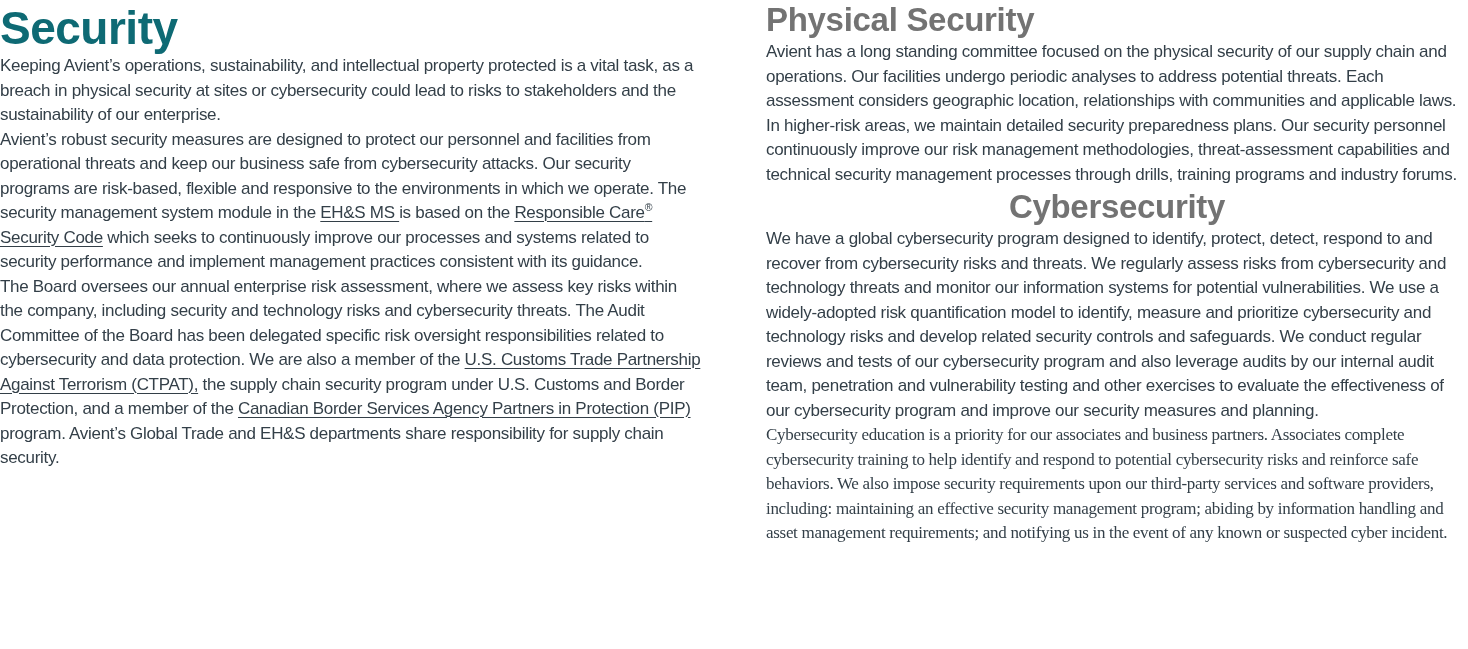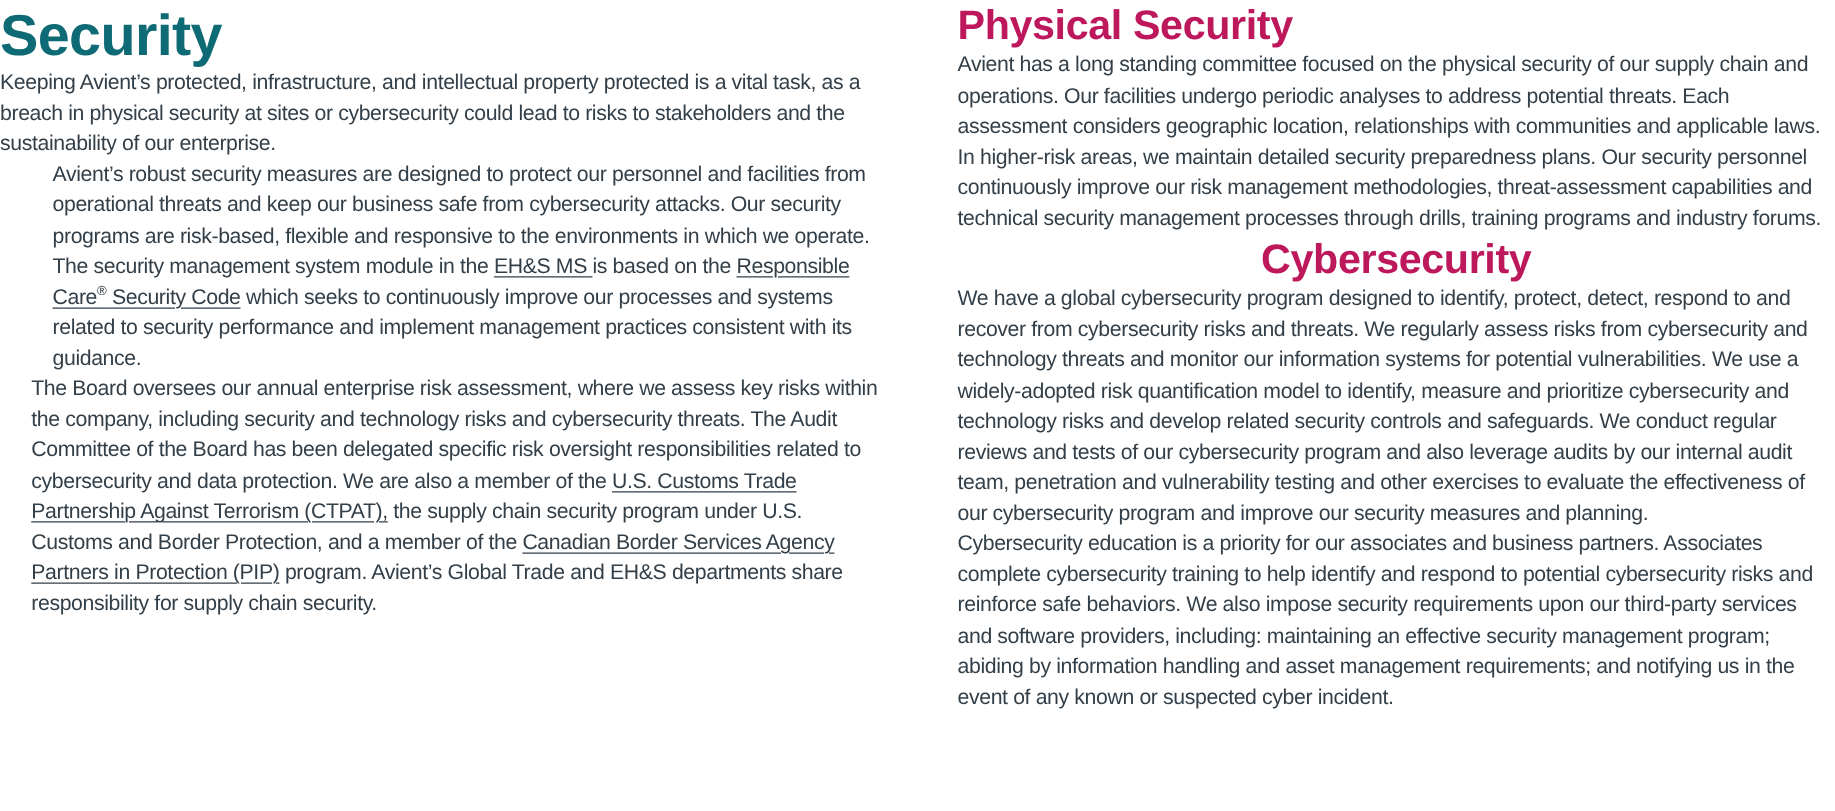--- a/index.html
+++ b/index.html
@@ -31,43 +31,43 @@
     font-weight: 700;
     letter-spacing: -0.5px;
     color: #0E6A74;
   }
   h2.section-heading {
     margin: 0;
     font-size: 33px;
     line-height: 40px;
     font-weight: 700;
     letter-spacing: -0.3px;
-    color: #be185d;
+    color: #737373;
   }
   p.body-text {
     margin: 0;
     font-size: 17px;
     line-height: 24.5px;
     letter-spacing: -0.3px;
     font-weight: 400;
     color: #333F48;
   }
 
   
   .intro-para          { margin-top: 33px; }
   .governance-heading  { margin-top: 31px; }
-  .governance-p1       { margin-top: 13px; padding-left: 42px; }
-  .governance-p2       { margin-top: 24px; padding-left: 25px; }
+  .governance-p1       { margin-top: 13px; }
+  .governance-p2       { margin-top: 24px; }
 
   
   .phys-heading        { margin-top: 6px; }
   .phys-para           { margin-top: 11px; }
   .cyber-heading       { margin-top: 16px; text-align: center; }
   .cyber-p1            { margin-top: 7px; }
-  .cyber-p2            { margin-top: 24px; }
+  .cyber-p2            { margin-top: 24px; font-family: Liberation Serif, serif; }
 
   a.inline-link {
     color: inherit;
     text-decoration: underline;
     text-decoration-thickness: 1.3px;
     text-underline-offset: 3px;
     cursor: pointer;
   }
   sup {
     font-size: 62%;
@@ -76,21 +76,21 @@
   }
 </style>
 </head>
 <body>
 
 <div class="page">
 
   <div class="col col-left">
     <h1 class="page-title">Security</h1>
 
-    <p class="body-text intro-para">Keeping Avient’s protected, infrastructure, and intellectual property protected is a vital task, as a breach in physical security at sites or cybersecurity could lead to risks to stakeholders and the sustainability of our enterprise.</p>
+    <p class="body-text intro-para">Keeping Avient’s operations, sustainability, and intellectual property protected is a vital task, as a breach in physical security at sites or cybersecurity could lead to risks to stakeholders and the sustainability of our enterprise.</p>
 
 
     <p class="body-text governance-p1">Avient’s robust security measures are designed to protect our personnel and facilities from operational threats and keep our business safe from cybersecurity attacks. Our security programs are risk-based, flexible and responsive to the environments in which we operate. The security management system module in the <a class="inline-link"><span>EH&amp;S MS </span></a>is based on the <a class="inline-link"><span>Responsible Care</span><sup>®</sup><span> Security Code</span></a> which seeks to continuously improve our processes and systems related to security performance and implement management practices consistent with its guidance.</p>
 
     <p class="body-text governance-p2">The Board oversees our annual enterprise risk assessment, where we assess key risks within the company, including security and technology risks and cybersecurity threats. The Audit Committee of the Board has been delegated specific risk oversight responsibilities related to cybersecurity and data protection. We are also a member of the <a class="inline-link"><span>U.S. Customs Trade Partnership Against Terrorism (CTPAT),</span></a> the supply chain security program under U.S. Customs and Border Protection, and a member of the <a class="inline-link"><span>Canadian Border Services Agency Partners in Protection (PIP)</span></a> program. Avient’s Global Trade and EH&amp;S departments share responsibility for supply chain security.</p>
   </div>
 
   <div class="col col-right">
     <h2 class="section-heading phys-heading">Physical Security</h2>
 

